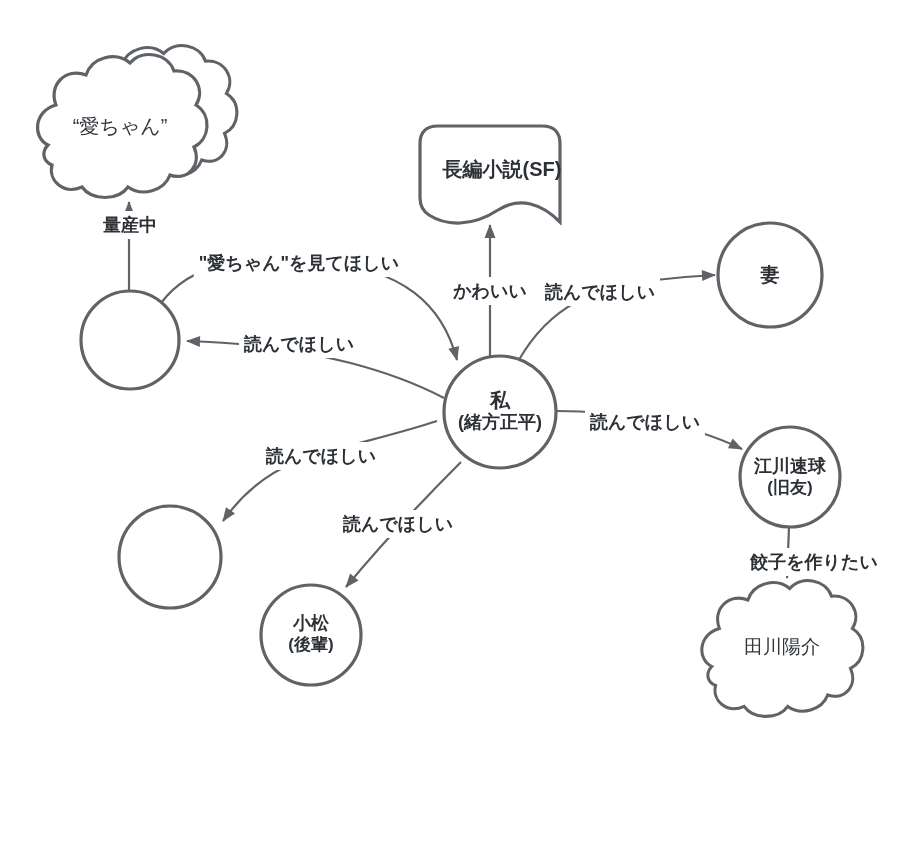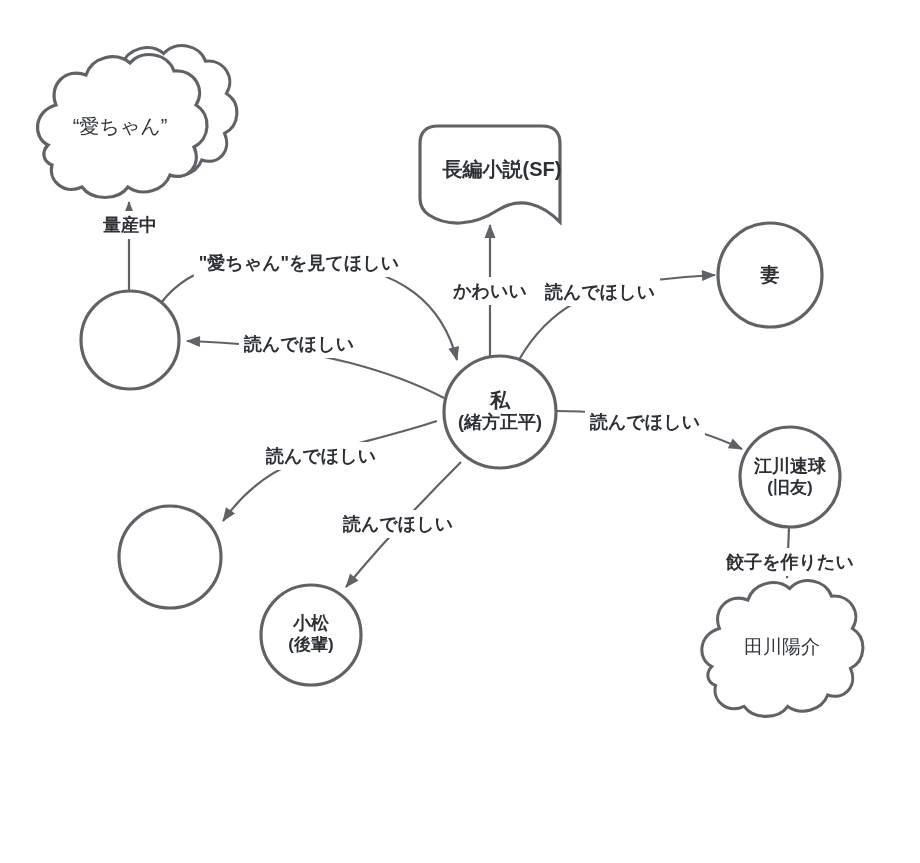--- a/index.html
+++ b/index.html
@@ -106,16 +106,16 @@
   <div class="edge-label" style="left:490px;top:291px;">かわいい</div>
 
   <div class="edge-label" style="left:600px;top:292px;">読んでほしい</div>
 
   <div class="edge-label" style="left:645px;top:422px;">読んでほしい</div>
 
   <div class="edge-label" style="left:321px;top:456px;">読んでほしい</div>
 
   <div class="edge-label" style="left:398px;top:524px;">読んでほしい</div>
 
-  <div class="edge-label" style="left:790px;top:562px;">餃子を作りたい</div>
+  <div class="edge-label" style="left:814px;top:562px;">餃子を作りたい</div>
 
 
 </div>
 
 </body></html>

